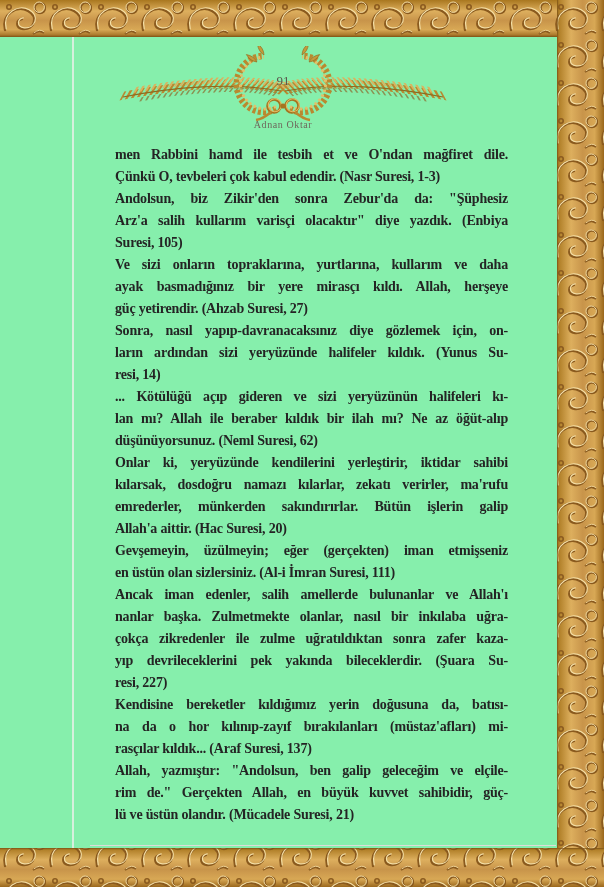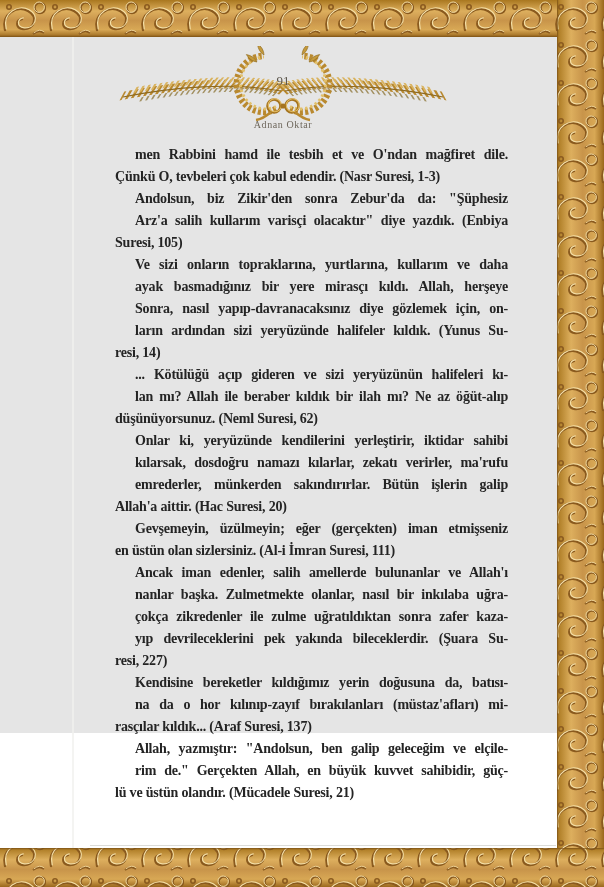--- a/index.html
+++ b/index.html
@@ -1,37 +1,37 @@
 <!DOCTYPE html>
 <html><head>
 <meta charset="utf-8">
 <style>
   html,body{margin:0;padding:0;}
   body{
     width:604px;height:887px;overflow:hidden;background:#ffffff;
     font-family:"Liberation Serif", serif;
   }
-  .page{position:relative;width:604px;height:733px;background:#e5e5e5;}
+  .page{position:relative;width:604px;height:887px;background:#86efac;}
   .frame-svg{position:absolute;left:0;top:0;}
   .ornament-svg{position:absolute;left:113px;top:46px;}
   .author{
     position:absolute;left:113px;top:119px;width:340px;
     text-align:center;font-size:10px;color:#6e675c;letter-spacing:0.6px;
   }
   .body-text{
     position:absolute;left:115px;top:144px;width:393px;
     font-size:14px;font-weight:700;color:#242424;
     letter-spacing:-0.2px;
   }
   .line{
     height:22px;line-height:22px;
     text-align:justify;text-justify:inter-word;text-align-last:left;
     white-space:normal;
   }
-  .line.stretch{text-align-last:justify;margin-left:20px;}
+  .line.stretch{text-align-last:justify;}
   .pagenum{font-size:13px;fill:#5c564c;font-family:"Liberation Serif", serif;}
 </style>
 </head>
 <body>
 
 <div class="page">
 
   <svg class="frame-svg" width="604" height="887" viewBox="0 0 604 887">
     <defs>
       <linearGradient id="gV" x1="0" y1="0" x2="0" y2="1">
@@ -126,20 +126,21 @@
   <div class="author">Adnan Oktar</div>
 
   <div class="body-text" style="color: rgb(36, 36, 36);">
       <div class="line stretch">men Rabbini hamd ile tesbih et ve O'ndan mağfiret dile.</div>
       <div class="line">Çünkü O, tevbeleri çok kabul edendir. (Nasr Suresi, 1-3)</div>
       <div class="line stretch">Andolsun, biz Zikir'den sonra Zebur'da da: "Şüphesiz</div>
       <div class="line stretch">Arz'a salih kullarım varisçi olacaktır" diye yazdık. (Enbiya</div>
       <div class="line">Suresi, 105)</div>
       <div class="line stretch">Ve sizi onların topraklarına, yurtlarına, kullarım ve daha</div>
       <div class="line stretch">ayak basmadığınız bir yere mirasçı kıldı. Allah, herşeye</div>
+      <div class="line">güç yetirendir. (Ahzab Suresi, 27)</div>
       <div class="line stretch">Sonra, nasıl yapıp-davranacaksınız diye gözlemek için, on-</div>
       <div class="line stretch">ların ardından sizi yeryüzünde halifeler kıldık. (Yunus Su-</div>
       <div class="line">resi, 14)</div>
       <div class="line stretch">... Kötülüğü açıp gideren ve sizi yeryüzünün halifeleri kı-</div>
       <div class="line stretch">lan mı? Allah ile beraber kıldık bir ilah mı? Ne az öğüt-alıp</div>
       <div class="line">düşünüyorsunuz. (Neml Suresi, 62)</div>
       <div class="line stretch">Onlar ki, yeryüzünde kendilerini yerleştirir, iktidar sahibi</div>
       <div class="line stretch">kılarsak, dosdoğru namazı kılarlar, zekatı verirler, ma'rufu</div>
       <div class="line stretch">emrederler, münkerden sakındırırlar. Bütün işlerin galip</div>
       <div class="line">Allah'a aittir. (Hac Suresi, 20)</div>

